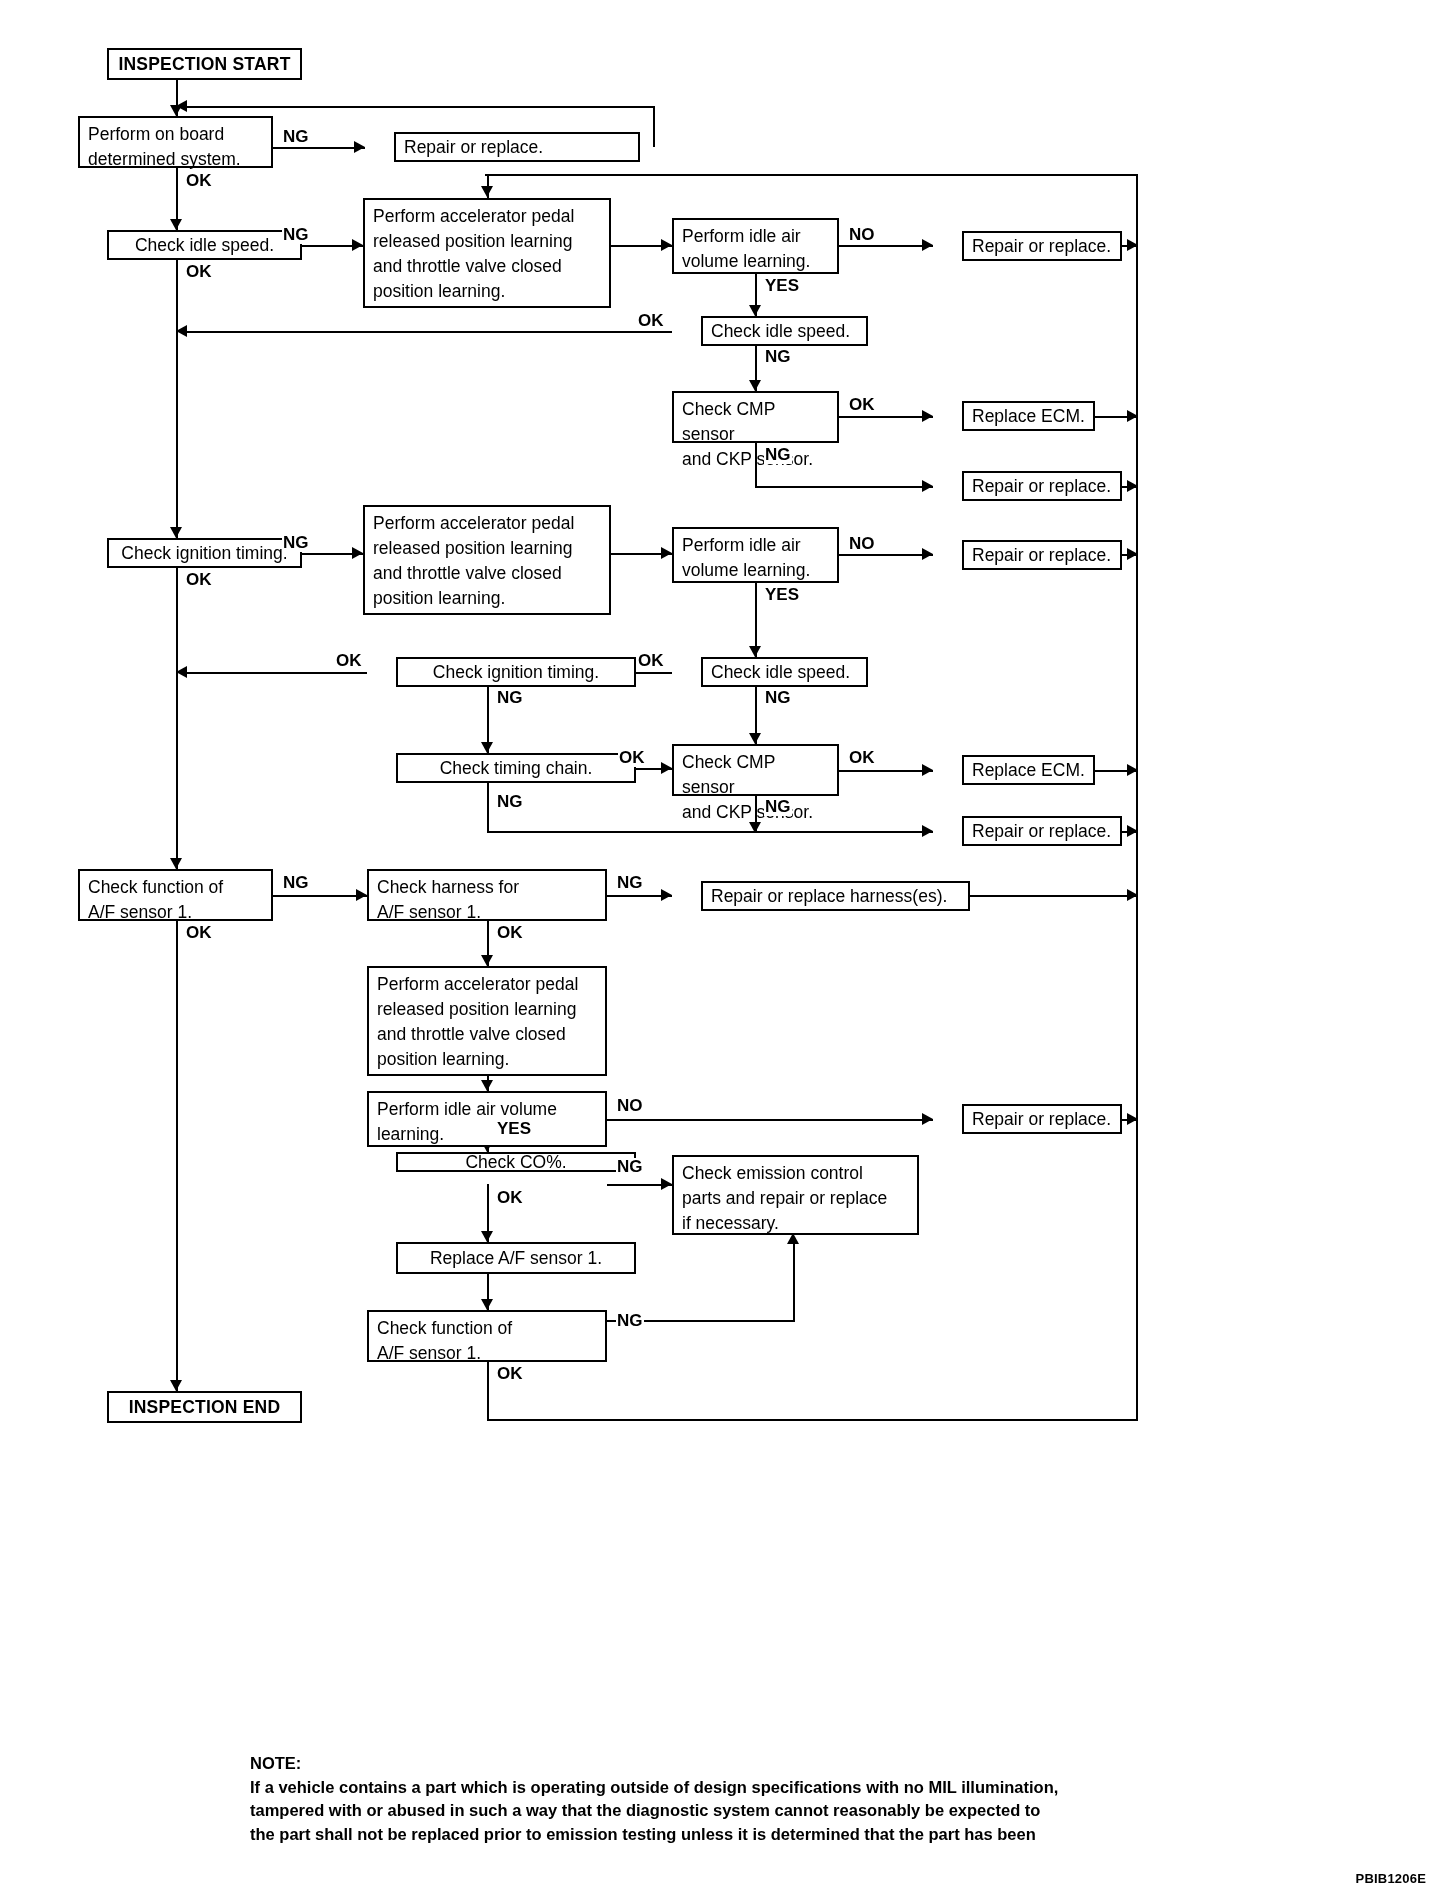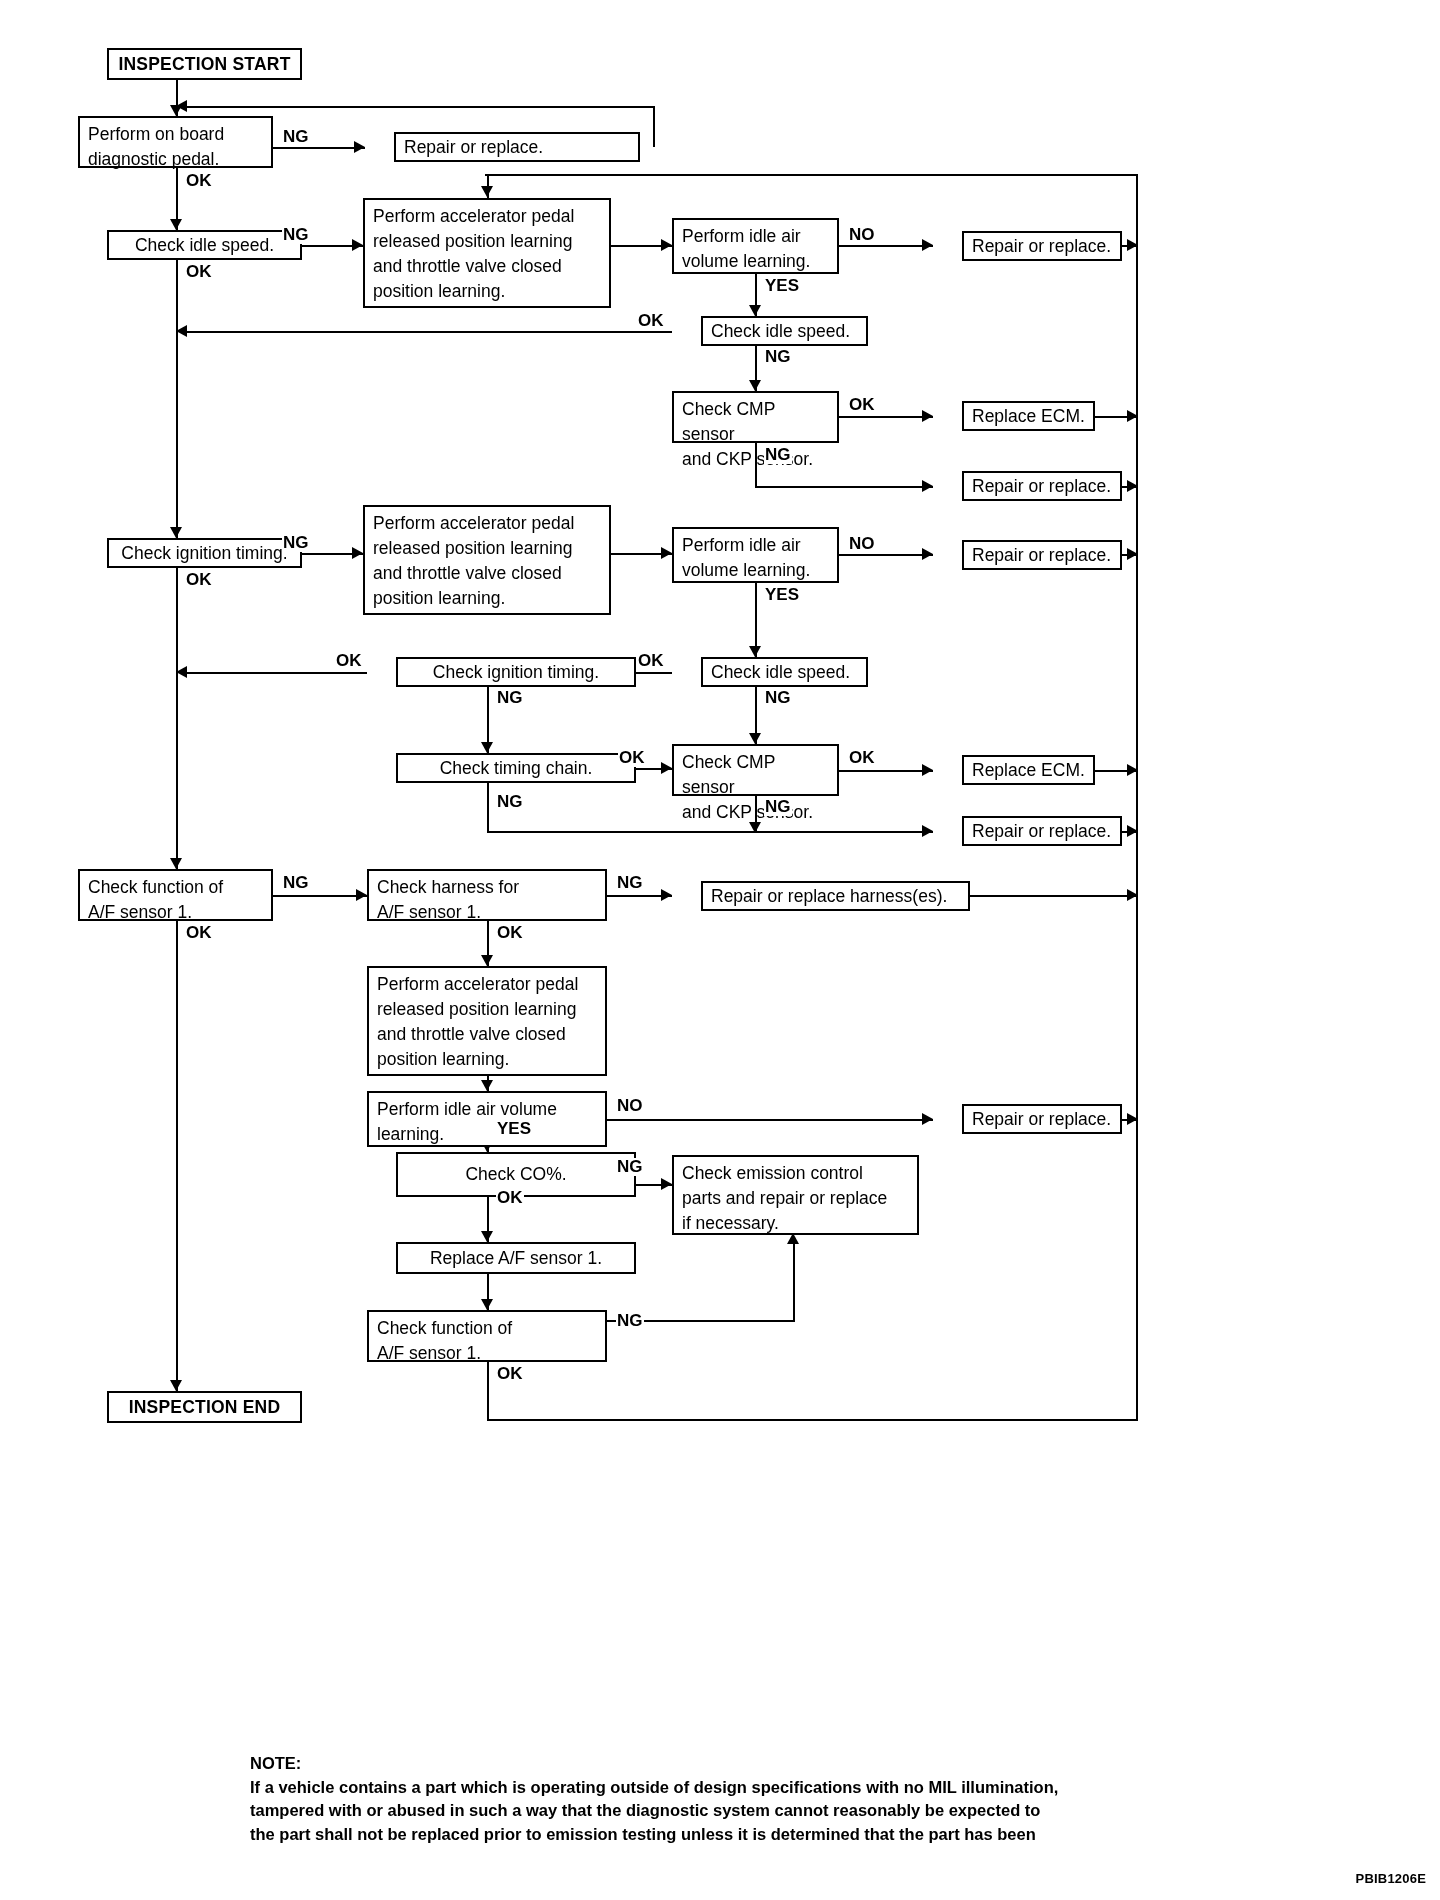--- a/index.html
+++ b/index.html
@@ -130,21 +130,21 @@
 
 <div id="page">
 
 
   <div class="box terminal center vcenter" style="left:78px; top:48px; width:195px; height:32px;">
     <span>INSPECTION START</span>
   </div>
 
   <div class="box" style="left:78px; top:116px; width:195px; height:52px;">
     <div>Perform on board</div>
-    <div>diagnostic pedal.</div>
+    <div>determined system.</div>
   </div>
 
   <div class="box vcenter" style="left:365px; top:132px; width:246px; height:30px;">
     <span>Repair or replace.</span>
   </div>
 
   <div class="box center vcenter" style="left:78px; top:230px; width:195px; height:30px;">
     <span>Check idle speed.</span>
   </div>
 
@@ -249,21 +249,21 @@
 
   <div class="box" style="left:367px; top:1091px; width:240px; height:56px;">
     <div>Perform idle air volume</div>
     <div>learning.</div>
   </div>
 
   <div class="box vcenter" style="left:933px; top:1104px; width:160px; height:30px;">
     <span>Repair or replace.</span>
   </div>
 
-  <div class="box center vcenter" style="left:367px; top:1152px; width:240px; height:45px;">
+  <div class="box center vcenter" style="left:367px; top:1152px; width:240px; height:20px;">
     <span>Check CO%.</span>
   </div>
 
   <div class="box" style="left:672px; top:1155px; width:247px; height:80px;">
     <div>Check emission control</div>
     <div>parts and repair or replace</div>
     <div>if necessary.</div>
   </div>
 
   <div class="box center vcenter" style="left:367px; top:1242px; width:240px; height:32px;">

